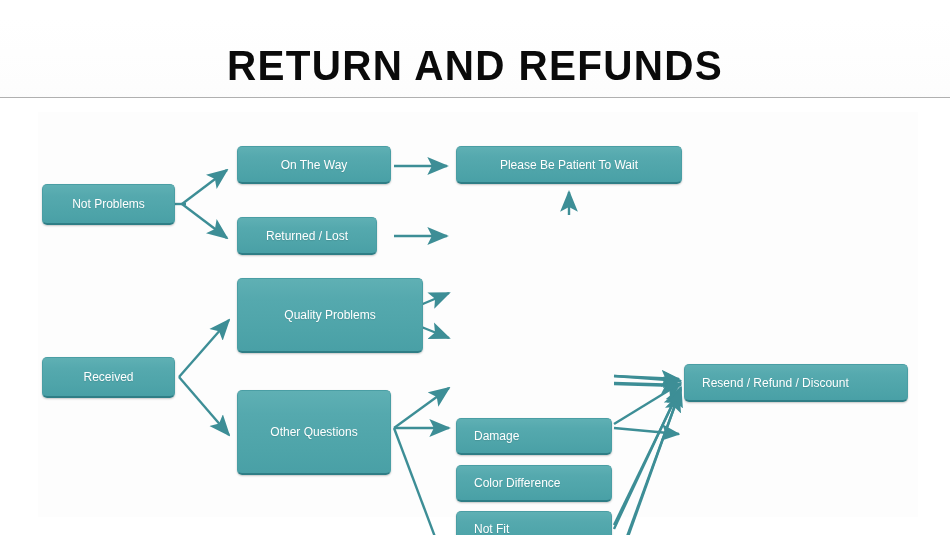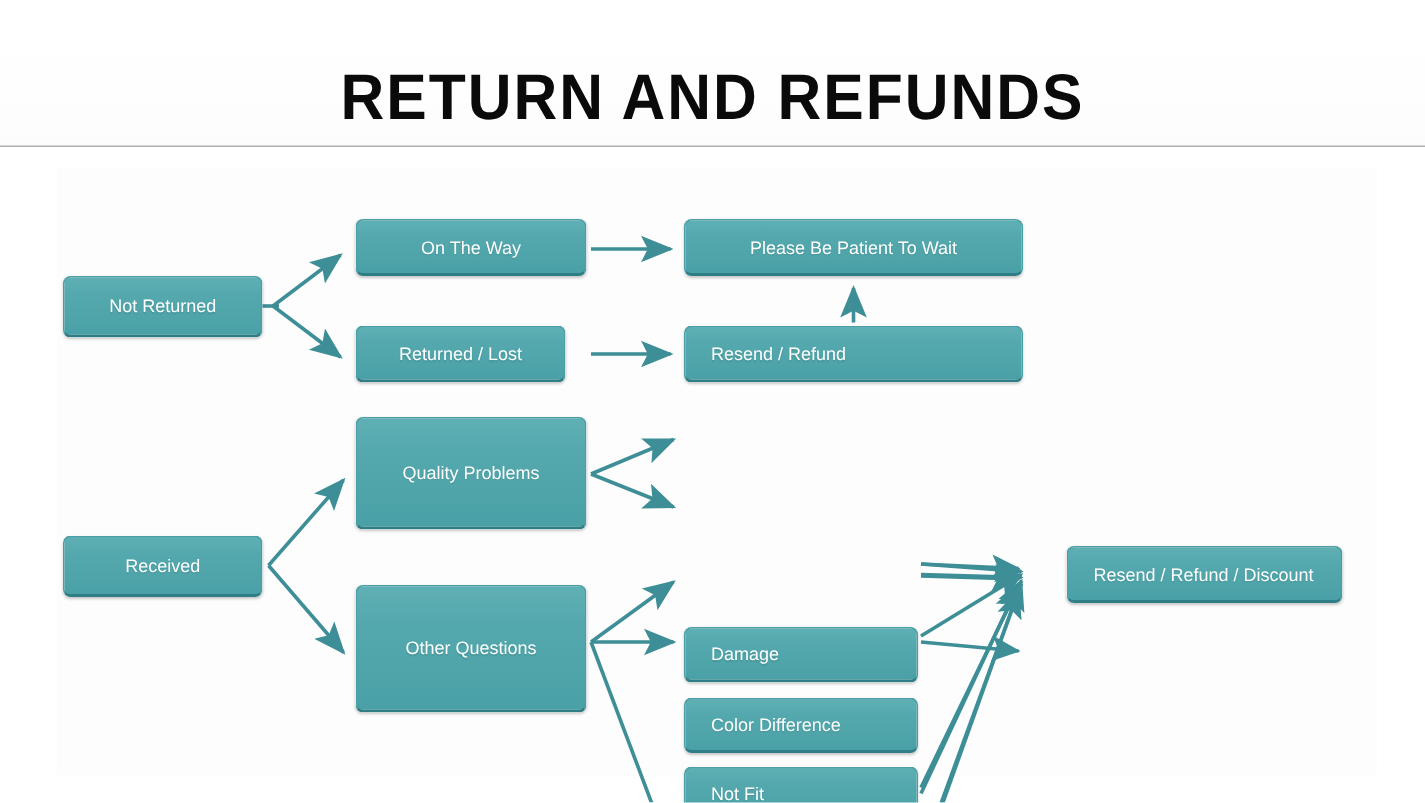--- a/index.html
+++ b/index.html
@@ -162,62 +162,59 @@
 
         <line x1="614" y1="278" x2="681" y2="283" marker-end="url(#ah-big)"></line>
         <line x1="614" y1="326" x2="681" y2="285" marker-end="url(#ah-big)"></line>
         <line x1="614" y1="285" x2="681" y2="287" marker-end="url(#ah-big)"></line>
         <line x1="614" y1="427" x2="681" y2="289" marker-end="url(#ah-big)"></line>
         <line x1="614" y1="474" x2="681" y2="291" marker-end="url(#ah-big)"></line>
       </g>
     </svg>
 
     <div class="node center" style="left:42px;  top:86px;  width:133px; height:41px;">
-      <span>Not Returned</span>
+      <span>Not Problems</span>
     </div>
 
     <div class="node center" style="left:237px; top:48px;  width:154px; height:38px;">
       <span>On The Way</span>
     </div>
 
     <div class="node center" style="left:237px; top:119px; width:140px; height:38px;">
       <span>Returned / Lost</span>
     </div>
 
     <div class="node center" style="left:456px; top:48px;  width:226px; height:38px;">
       <span>Please Be Patient To Wait</span>
     </div>
 
-    <div class="node left" style="left:456px; top:119px; width:226px; height:38px;">
-      <span>Resend / Refund</span>
-    </div>
 
     <div class="node center" style="left:42px;  top:259px; width:133px; height:41px;justify-content:center;">
       <span>Received</span>
     </div>
 
-    <div class="node center" style="left:237px; top:180px; width:154px; height:75px;">
+    <div class="node center" style="left:237px; top:180px; width:186px; height:75px;">
       <span>Quality Problems</span>
     </div>
 
     <div class="node center" style="left:237px; top:292px; width:154px; height:85px;">
       <span>Other Questions</span>
     </div>
 
 
     <div class="node left" style="left:456px; top:367px; width:156px; height:37px;">
       <span>Color Difference</span>
     </div>
 
     <div class="node left" style="left:456px; top:320px; width:156px; height:37px;">
       <span>Damage</span>
     </div>
 
     <div class="node left" style="left:456px; top:413px; width:156px; height:37px;">
       <span>Not Fit</span>
     </div>
 
-    <div class="node left" style="left:711px; top:266px; width:184px; height:38px;">
+    <div class="node left" style="left:684px; top:266px; width:224px; height:38px;">
       <span>Resend / Refund / Discount</span>
     </div>
 
   </div>
 </div>
 
 </body></html>

